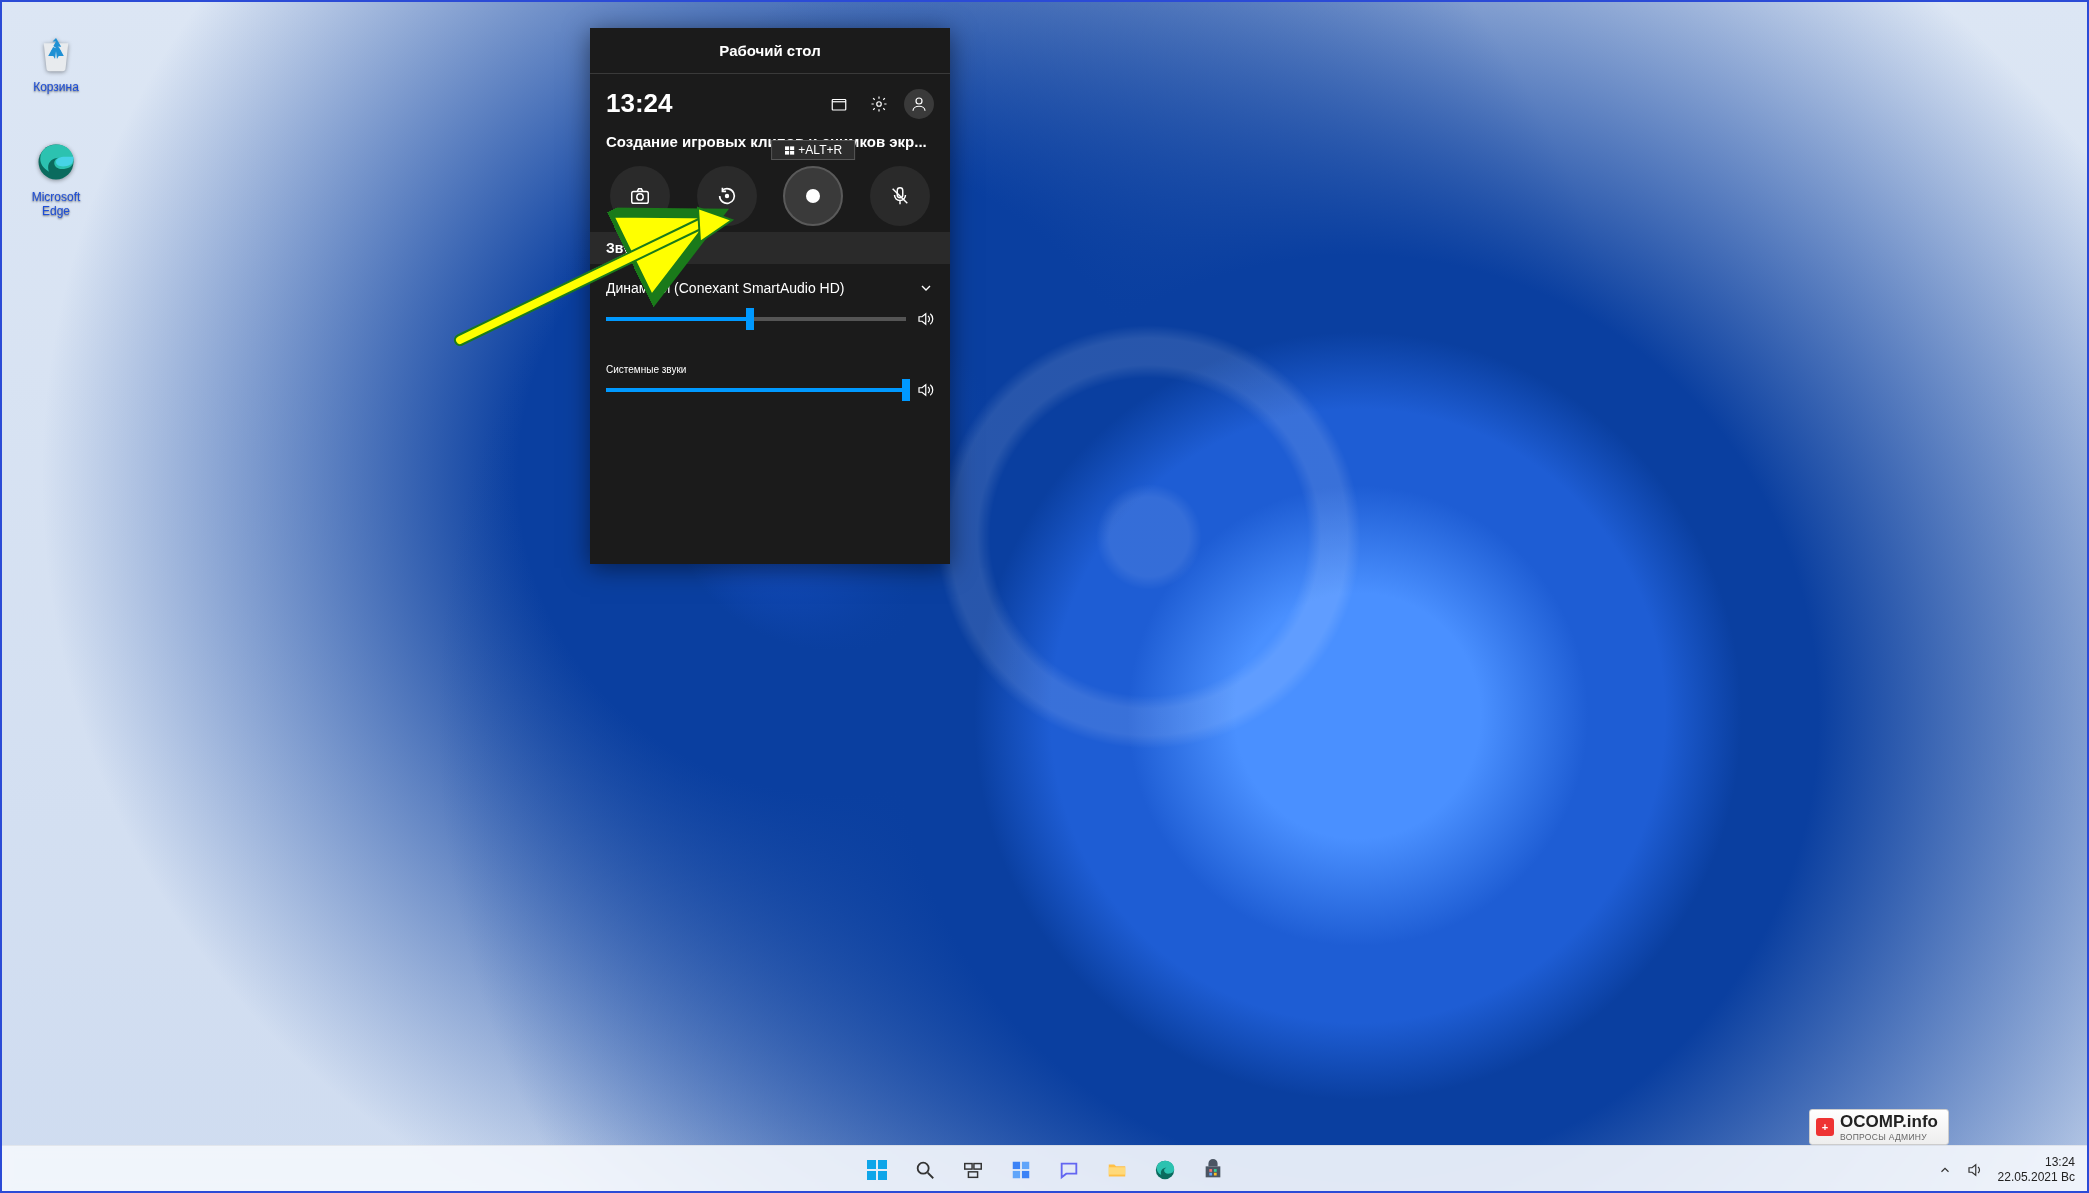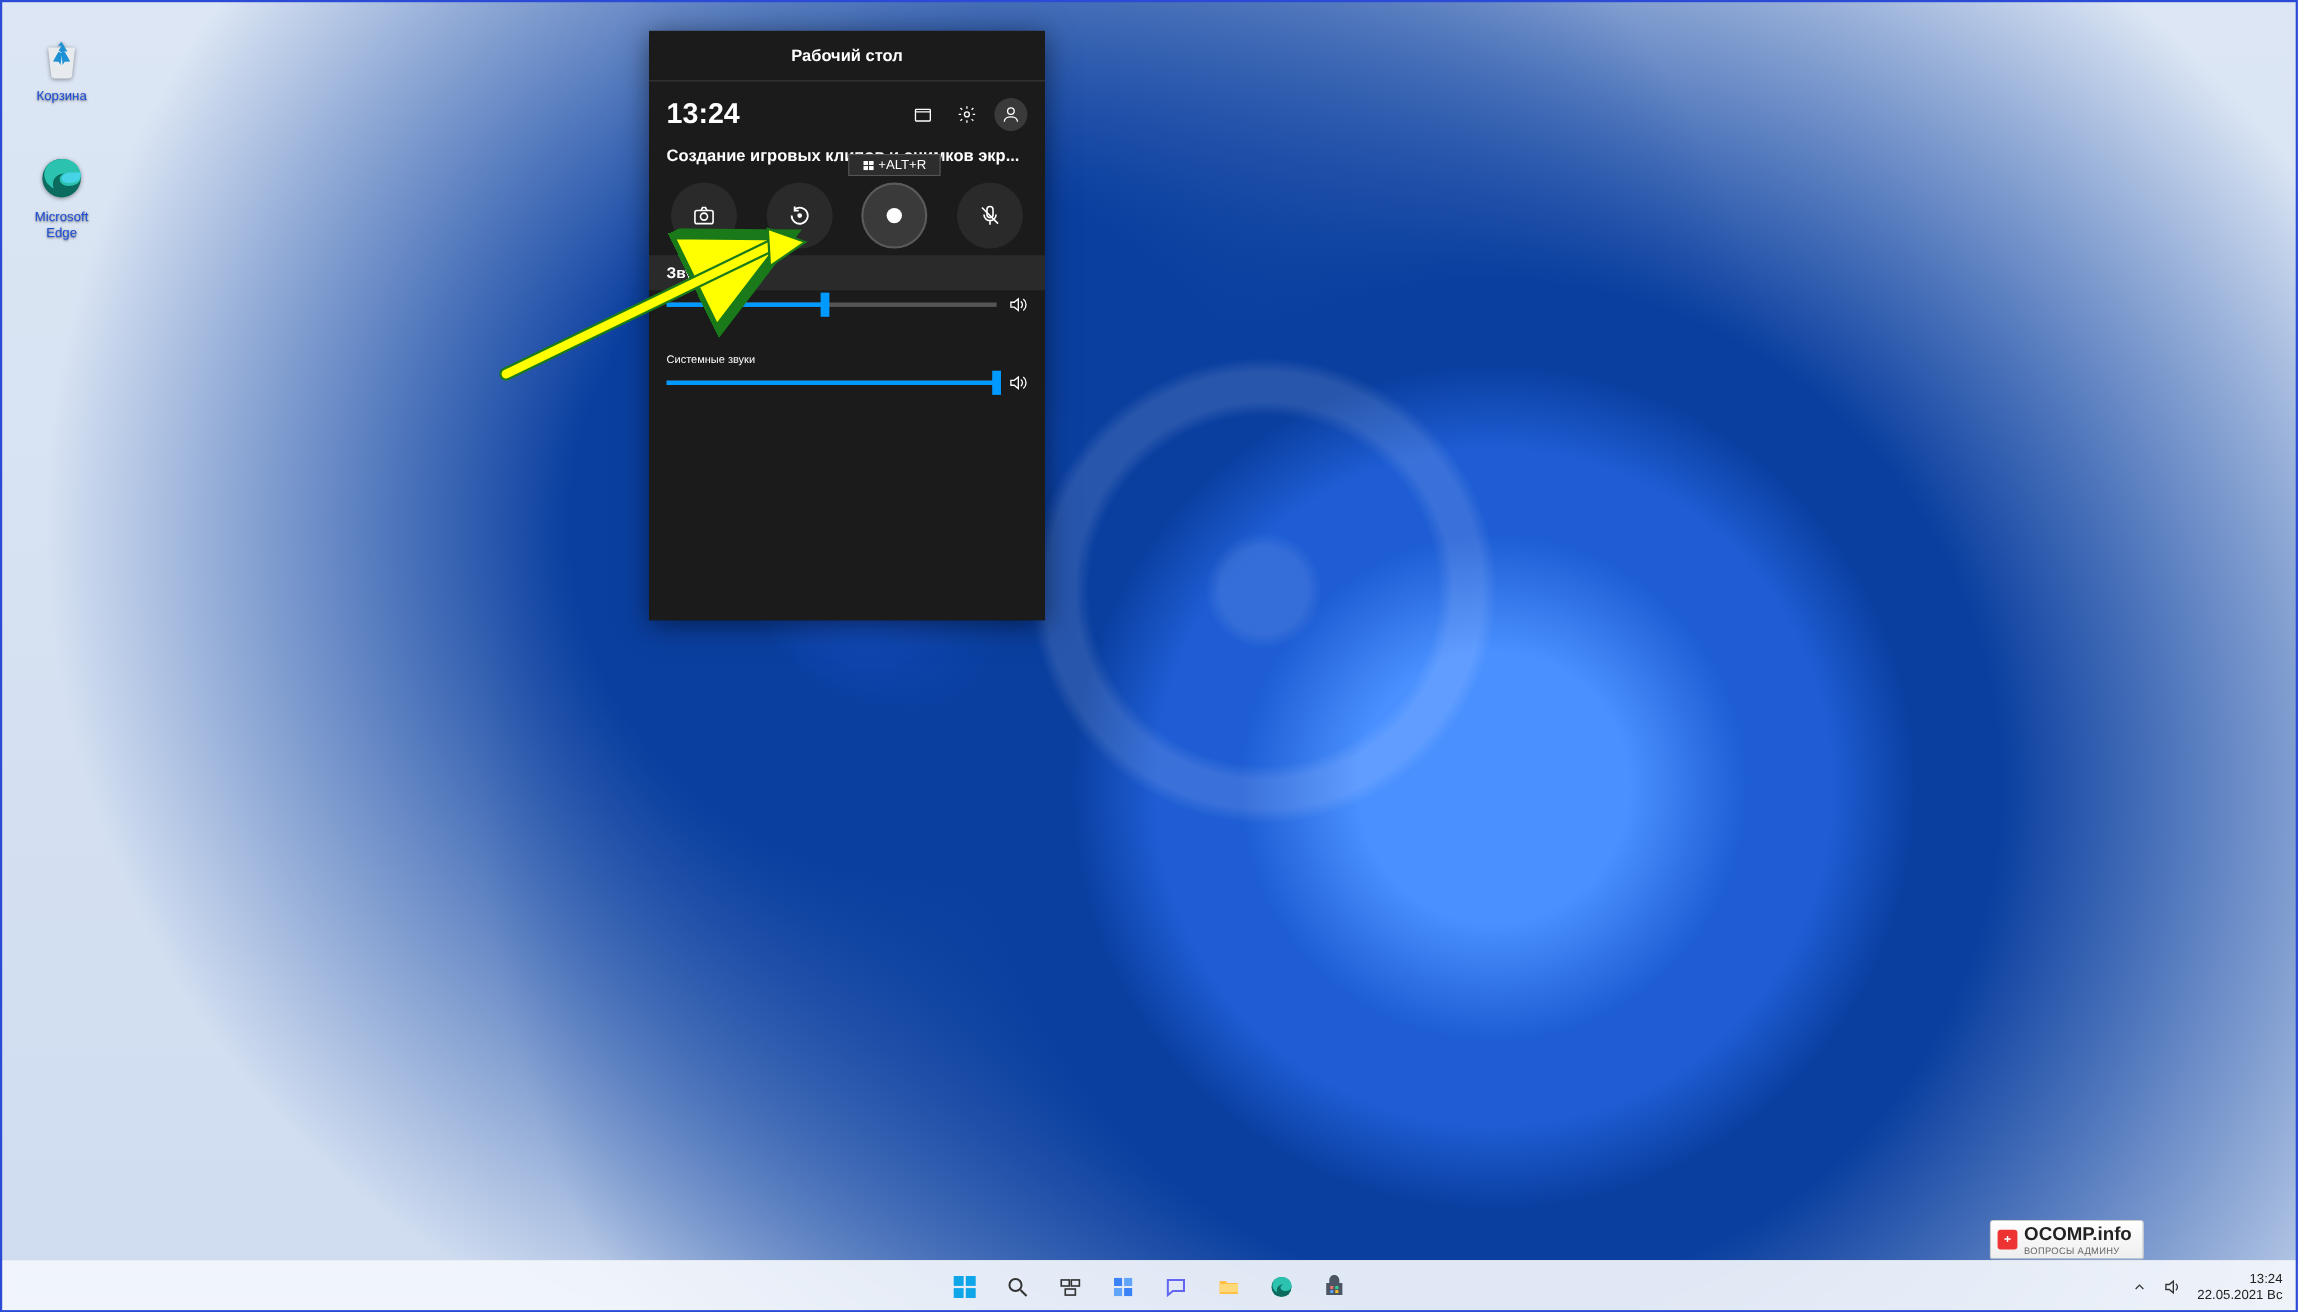--- a/index.html
+++ b/index.html
@@ -170,20 +170,26 @@
           <rect x="9" y="3" width="6" height="11" rx="3"></rect>
           <path d="M6 11a6 6 0 0 0 12 0M12 17v4"></path>
           <line x1="4" y1="4" x2="20" y2="20"></line>
         </svg>
     </div>
   </div>
 
 
   <div class="section">Звук</div>
 
+  <div class="audio-dev">
+    <div class="audio-dev-label">Динамики (Conexant SmartAudio HD)</div>
+    <svg class="chev" width="16" height="16" viewBox="0 0 24 24" fill="none" stroke="#fff" stroke-width="2">
+        <path d="M6 9l6 6 6-6"></path>
+      </svg>
+  </div>
 
   <div class="slider-wrap">
     <div class="slider-row">
       <div class="track">
         <div class="fill" id="fill1" style="width: 48%;"></div>
         <div class="thumb" id="thumb1" style="left: 48%;"></div>
       </div>
       <span class="spk-ico">
         <svg width="18" height="18" viewBox="0 0 24 24" fill="none" stroke="#fff" stroke-width="1.6">
             <path d="M4 9h4l5-4v14l-5-4H4z"></path>

